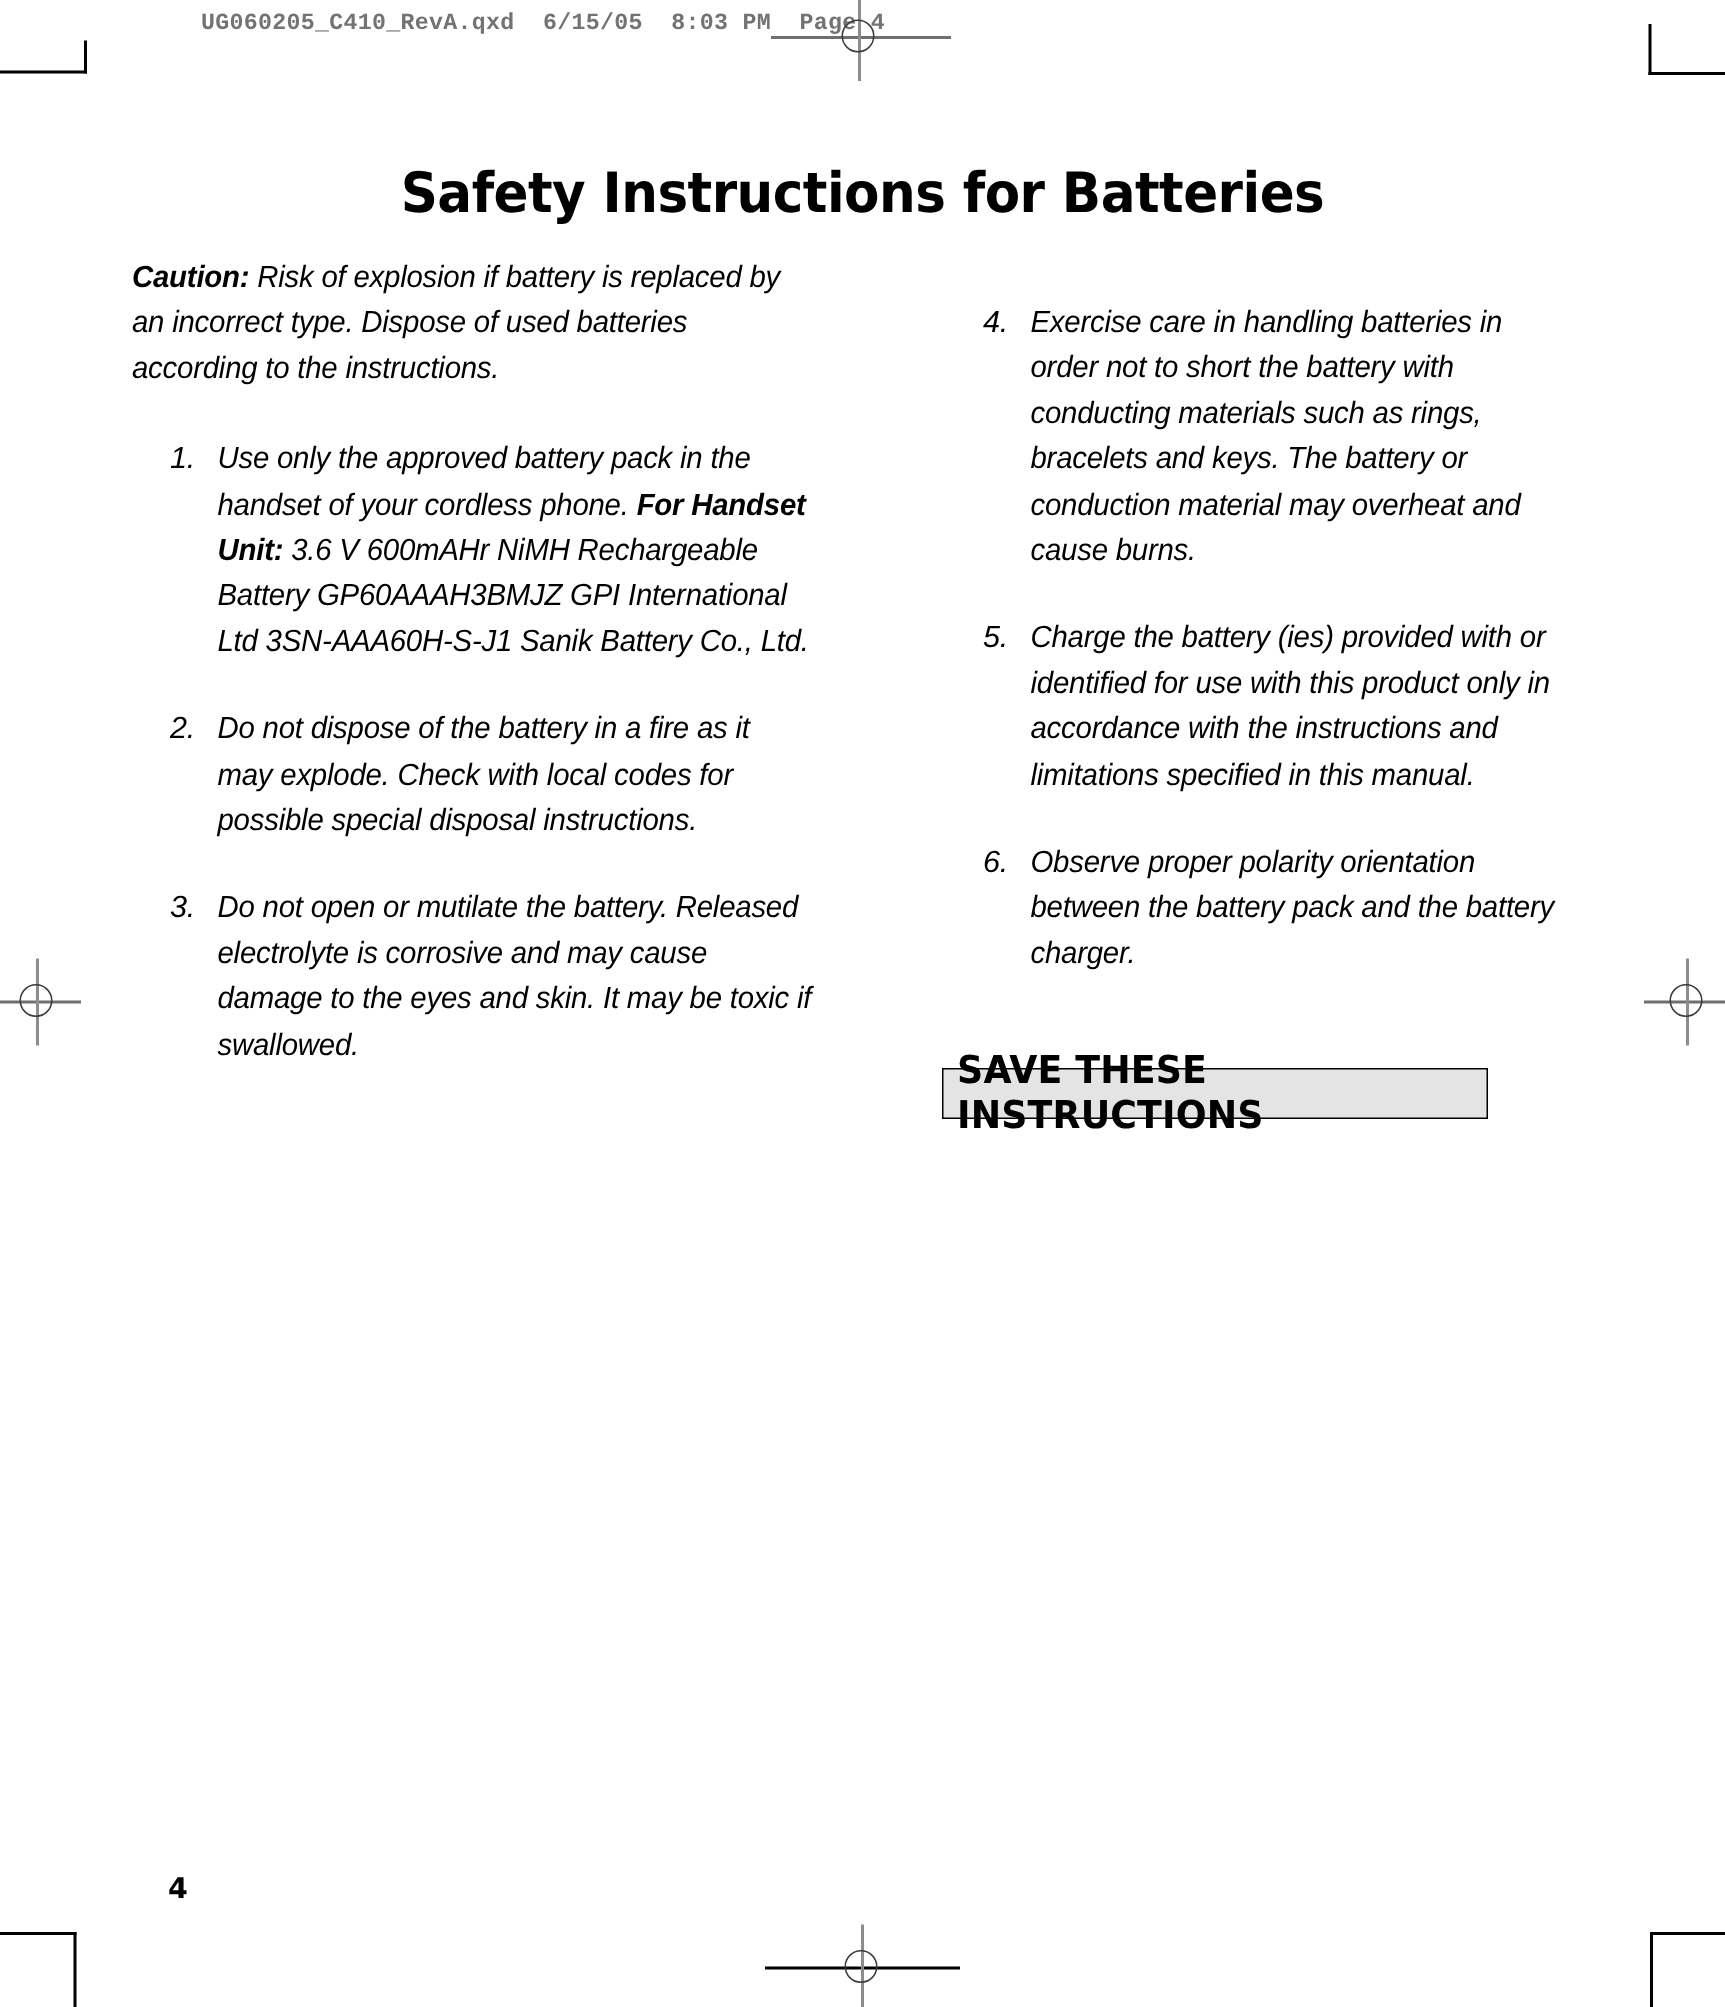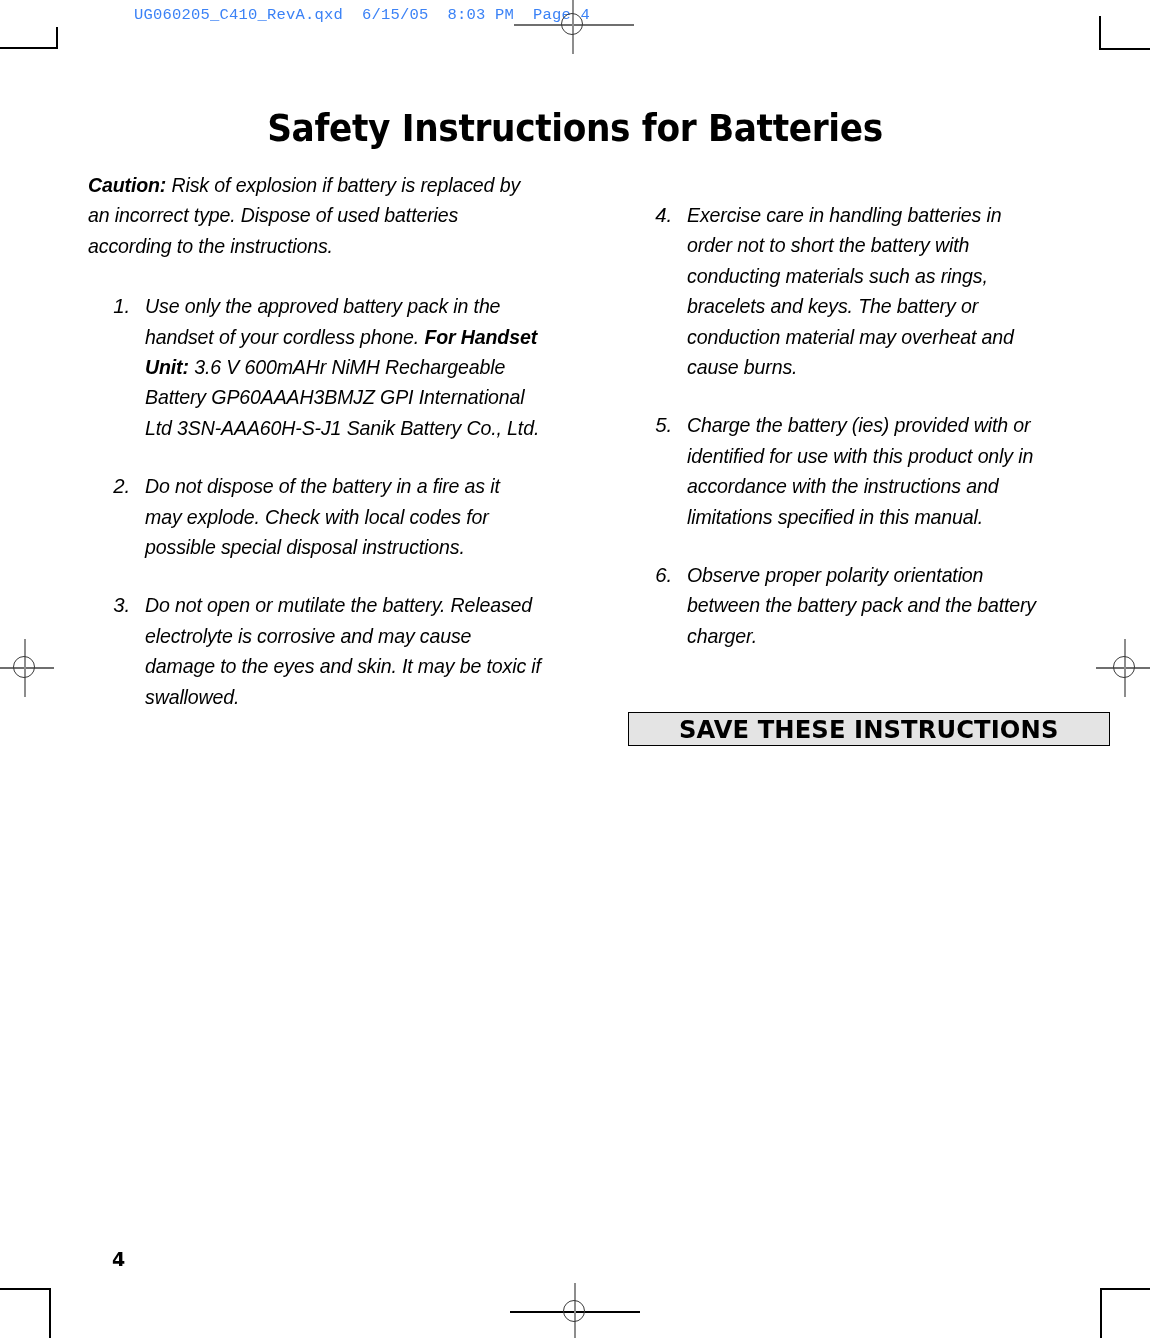--- a/index.html
+++ b/index.html
@@ -21,21 +21,22 @@
 
   
   .proof-header {
     position: absolute;
     left: 134px;
     top: 6px;
     font-family: "Liberation Mono", "DejaVu Sans Mono", monospace;
     font-size: 15.5px;
     letter-spacing: 0.2px;
     white-space: pre;
-    color: #3b82f6;
+    color: #737373;
+    font-weight: bold;
   }
 
   
   .crop {
     position: absolute;
     background: #000000;
   }
   .crop-tl-v { left: 56px;  top: 27px;   width: 2px;  height: 22px; }
   .crop-tl-h { left: 0px;   top: 47px;   width: 58px; height: 2px; }
   .crop-tr-v { left: 1099px;top: 16px;   width: 2px;  height: 34px; }
@@ -145,21 +146,21 @@
   .col-left ol.steps > li:first-child { margin-top: 0; }
   .col-right ol.steps > li:first-child { margin-top: 0; }
   .col-right ol.steps > li { padding-left: 49px; }
   .col-right ol.steps > li .num { width: 34px; }
 
   
   .save-box {
     position: absolute;
     left: 628px;
     top: 712px;
-    width: 482px;
+    width: 364px;
     height: 34px;
     background: #e4e4e4;
     border: 1.6px solid #000000;
     box-sizing: border-box;
     display: flex;
     align-items: center;
     justify-content: center;
   }
   .save-box span {
     font-size: 25.5px;

